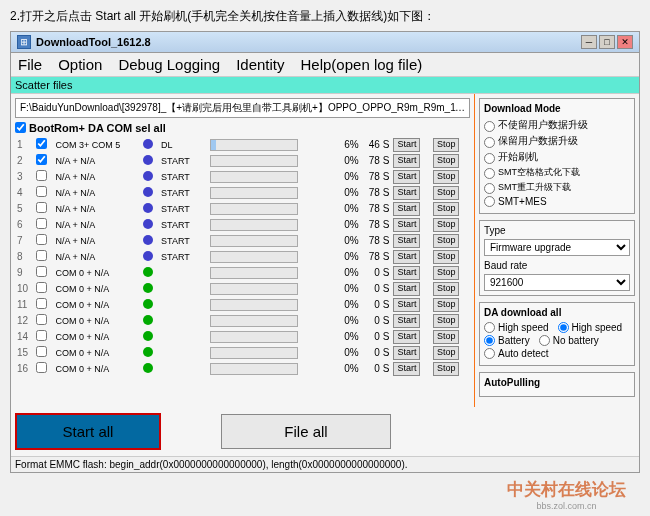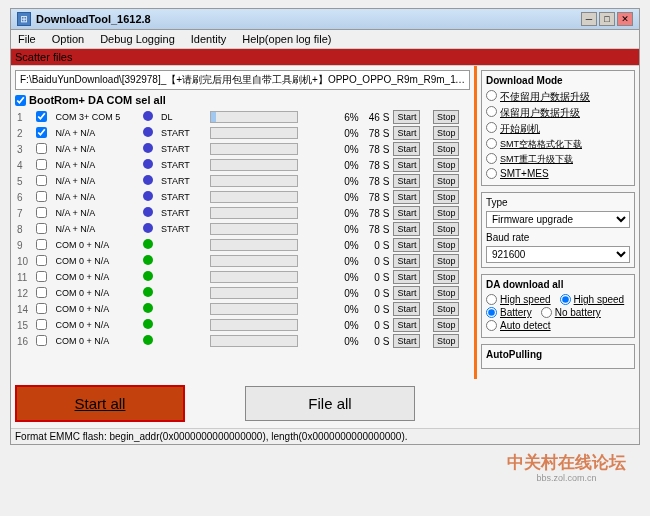--- a/index.html
+++ b/index.html
@@ -82,28 +82,28 @@
 
     .menu-bar {
       background: #f0f0f0;
       padding: 2px 4px;
       display: flex;
       gap: 10px;
       border-bottom: 1px solid #ccc;
     }
 
     .menu-item {
-      font-size: 11px;
+      font-size: 15px;
       color: #000;
       cursor: pointer;
       padding: 1px 3px;
     }
 
     .scatter-bar {
-      background: #b91c1c;
+      background: #5eead4;
       padding: 2px 4px;
       border-bottom: 1px solid #ccc;
       font-size: 11px;
     }
 
     .content-area {
       display: flex;
       background: #f5f5f5;
     }
 
@@ -192,44 +192,43 @@
       border: 1px solid #888;
       background: #e0e0e0;
       cursor: pointer;
       height: 14px;
       line-height: 1;
     }
 
     .right-panel {
       width: 165px;
       padding: 4px;
-      border-left: 3px solid #f97316;
+      border-left: 1px solid #f97316;
     }
 
     .panel-group {
       border: 1px solid #999;
       margin-bottom: 6px;
       padding: 4px;
       background: #f8f8f8;
     }
 
     .panel-group-title {
       font-size: 10px;
       font-weight: bold;
       margin-bottom: 4px;
       color: #000;
     }
 
     .radio-row {
       display: flex;
-      align-items: flex-start;
+      align-items: flex-end;
       gap: 3px;
       font-size: 10px;
       margin-bottom: 2px;
-      text-decoration: underline;
     }
 
     .label-row {
       display: flex;
       align-items: flex-start;
       gap: 4px;
       font-size: 10px;
       margin-bottom: 3px;
     }
 
@@ -251,28 +250,27 @@
     .bottom-buttons {
       display: flex;
       padding: 6px 4px;
       gap: 60px;
       align-items: center;
       background: #f5f5f5;
     }
 
     .start-all-btn {
       border: 2px solid #cc0000;
-      background: #c2410c;
+      background: #0369a1;
       color: #000;
       font-size: 15px;
       font-weight: normal;
       padding: 8px 28px;
       cursor: pointer;
-      width: 170px;
-      text-decoration: underline;
+      width: 146px;
     }
 
     .stop-all-btn {
       border: 1px solid #888;
       background: #e8e8e8;
       color: #000;
       font-size: 15px;
       font-weight: normal;
       padding: 8px 28px;
       cursor: pointer;
@@ -294,20 +292,21 @@
 
     input[type="radio"] {
       width: 11px;
       height: 11px;
     }
   </style>
 </head>
 <body>
 
 <div class="outer-page">
+  <div class="instruction-text">2.打开之后点击 Start all 开始刷机(手机完全关机按住音量上插入数据线)如下图：</div>
 
   <div class="window-frame">
 
     <div class="title-bar">
       <div class="title-bar-left">
         <div class="title-bar-icon">
           <span style="color:white;font-size:9px;">⊞</span>
         </div>
         <span class="title-bar-title">DownloadTool_1612.8</span>
       </div>

